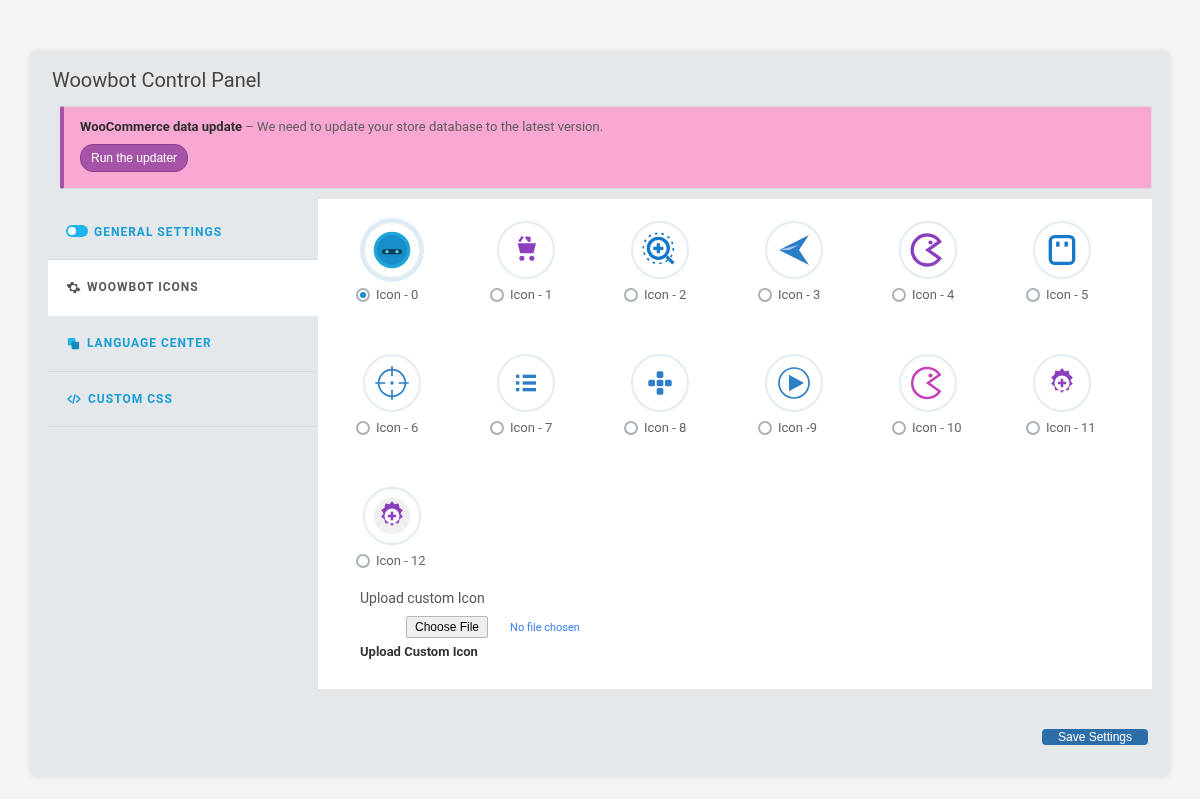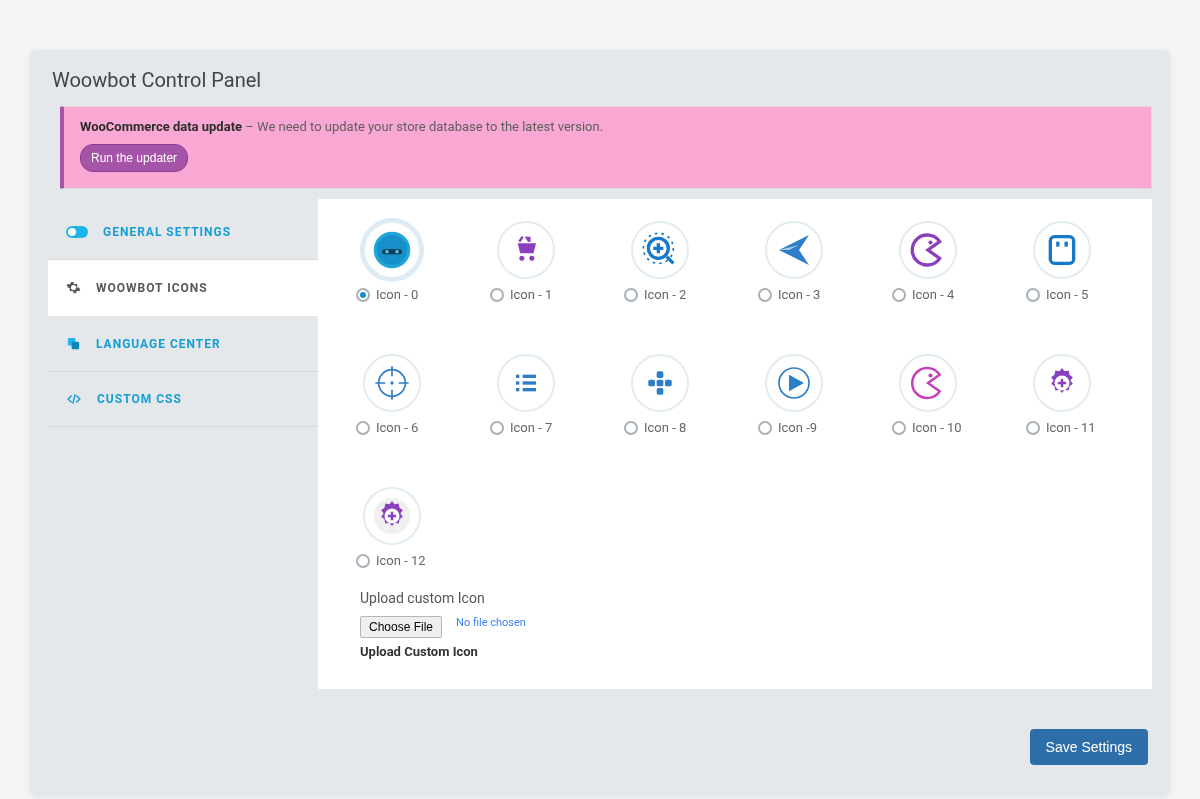--- a/index.html
+++ b/index.html
@@ -51,22 +51,22 @@
   .content-row {
     display: flex;
     margin-top: 8px;
   }
   .sidebar {
     width: 270px;
     padding-top: 6px;
   }
   .tab {
     display: flex;
-    align-items: center;
-    gap: 15px;
+    align-items: flex-start;
+    gap: 6px;
     padding: 20px 18px;
     font-size: 12px;
     font-weight: 700;
     letter-spacing: 1px;
     color: #179ed4;
     border-bottom: 1px solid #d4d8db;
     cursor: pointer;
   }
   .tab.active {
     background: #fff;
@@ -115,43 +115,43 @@
   }
   .radio.on::after {
     content: "";
     position: absolute; inset: 2px;
     background: #1790c9;
     border-radius: 50%;
   }
   .upload-section { margin-top: 22px; }
   .upload-section .h { font-size: 14px; color: #555; margin-bottom: 10px; }
   .upload-section .s { font-size: 13px; color: #555; margin-bottom: 6px; }
-  .file-row { display: flex; align-items: flex-start; gap: 14px; margin-bottom: 6px; }
+  .file-row { display: flex; align-items: center; gap: 22px; margin-bottom: 6px; margin-left: 46px; }
   .file-btn {
     font-size: 12px;
     padding: 3px 8px;
     background: #efefef;
     border: 1px solid #b6b6b6;
     border-radius: 2px;
     cursor: pointer;
   }
   .file-status { font-size: 11px; color: #3b82f6; }
   .upload-label { font-weight: 700; font-size: 13px; color: #333; }
   .footer {
     display: flex;
     justify-content: flex-end;
     padding: 40px 4px 6px;
   }
   .save-btn {
     background: #2d6ea8;
     color: #fff;
     border: none;
     border-radius: 4px;
-    padding: 10px 16px;
-    font-size: 14px;
+    padding: 1px 16px;
+    font-size: 12px;
     cursor: pointer;
   }
   
   .toggle {
     width: 22px; height: 12px; border-radius: 6px;
     background: #1fb5eb; position: relative;
   }
   .toggle::after {
     content:""; position:absolute; left:2px; top:2px;
     width:8px;height:8px;border-radius:50%;background:#fff;

